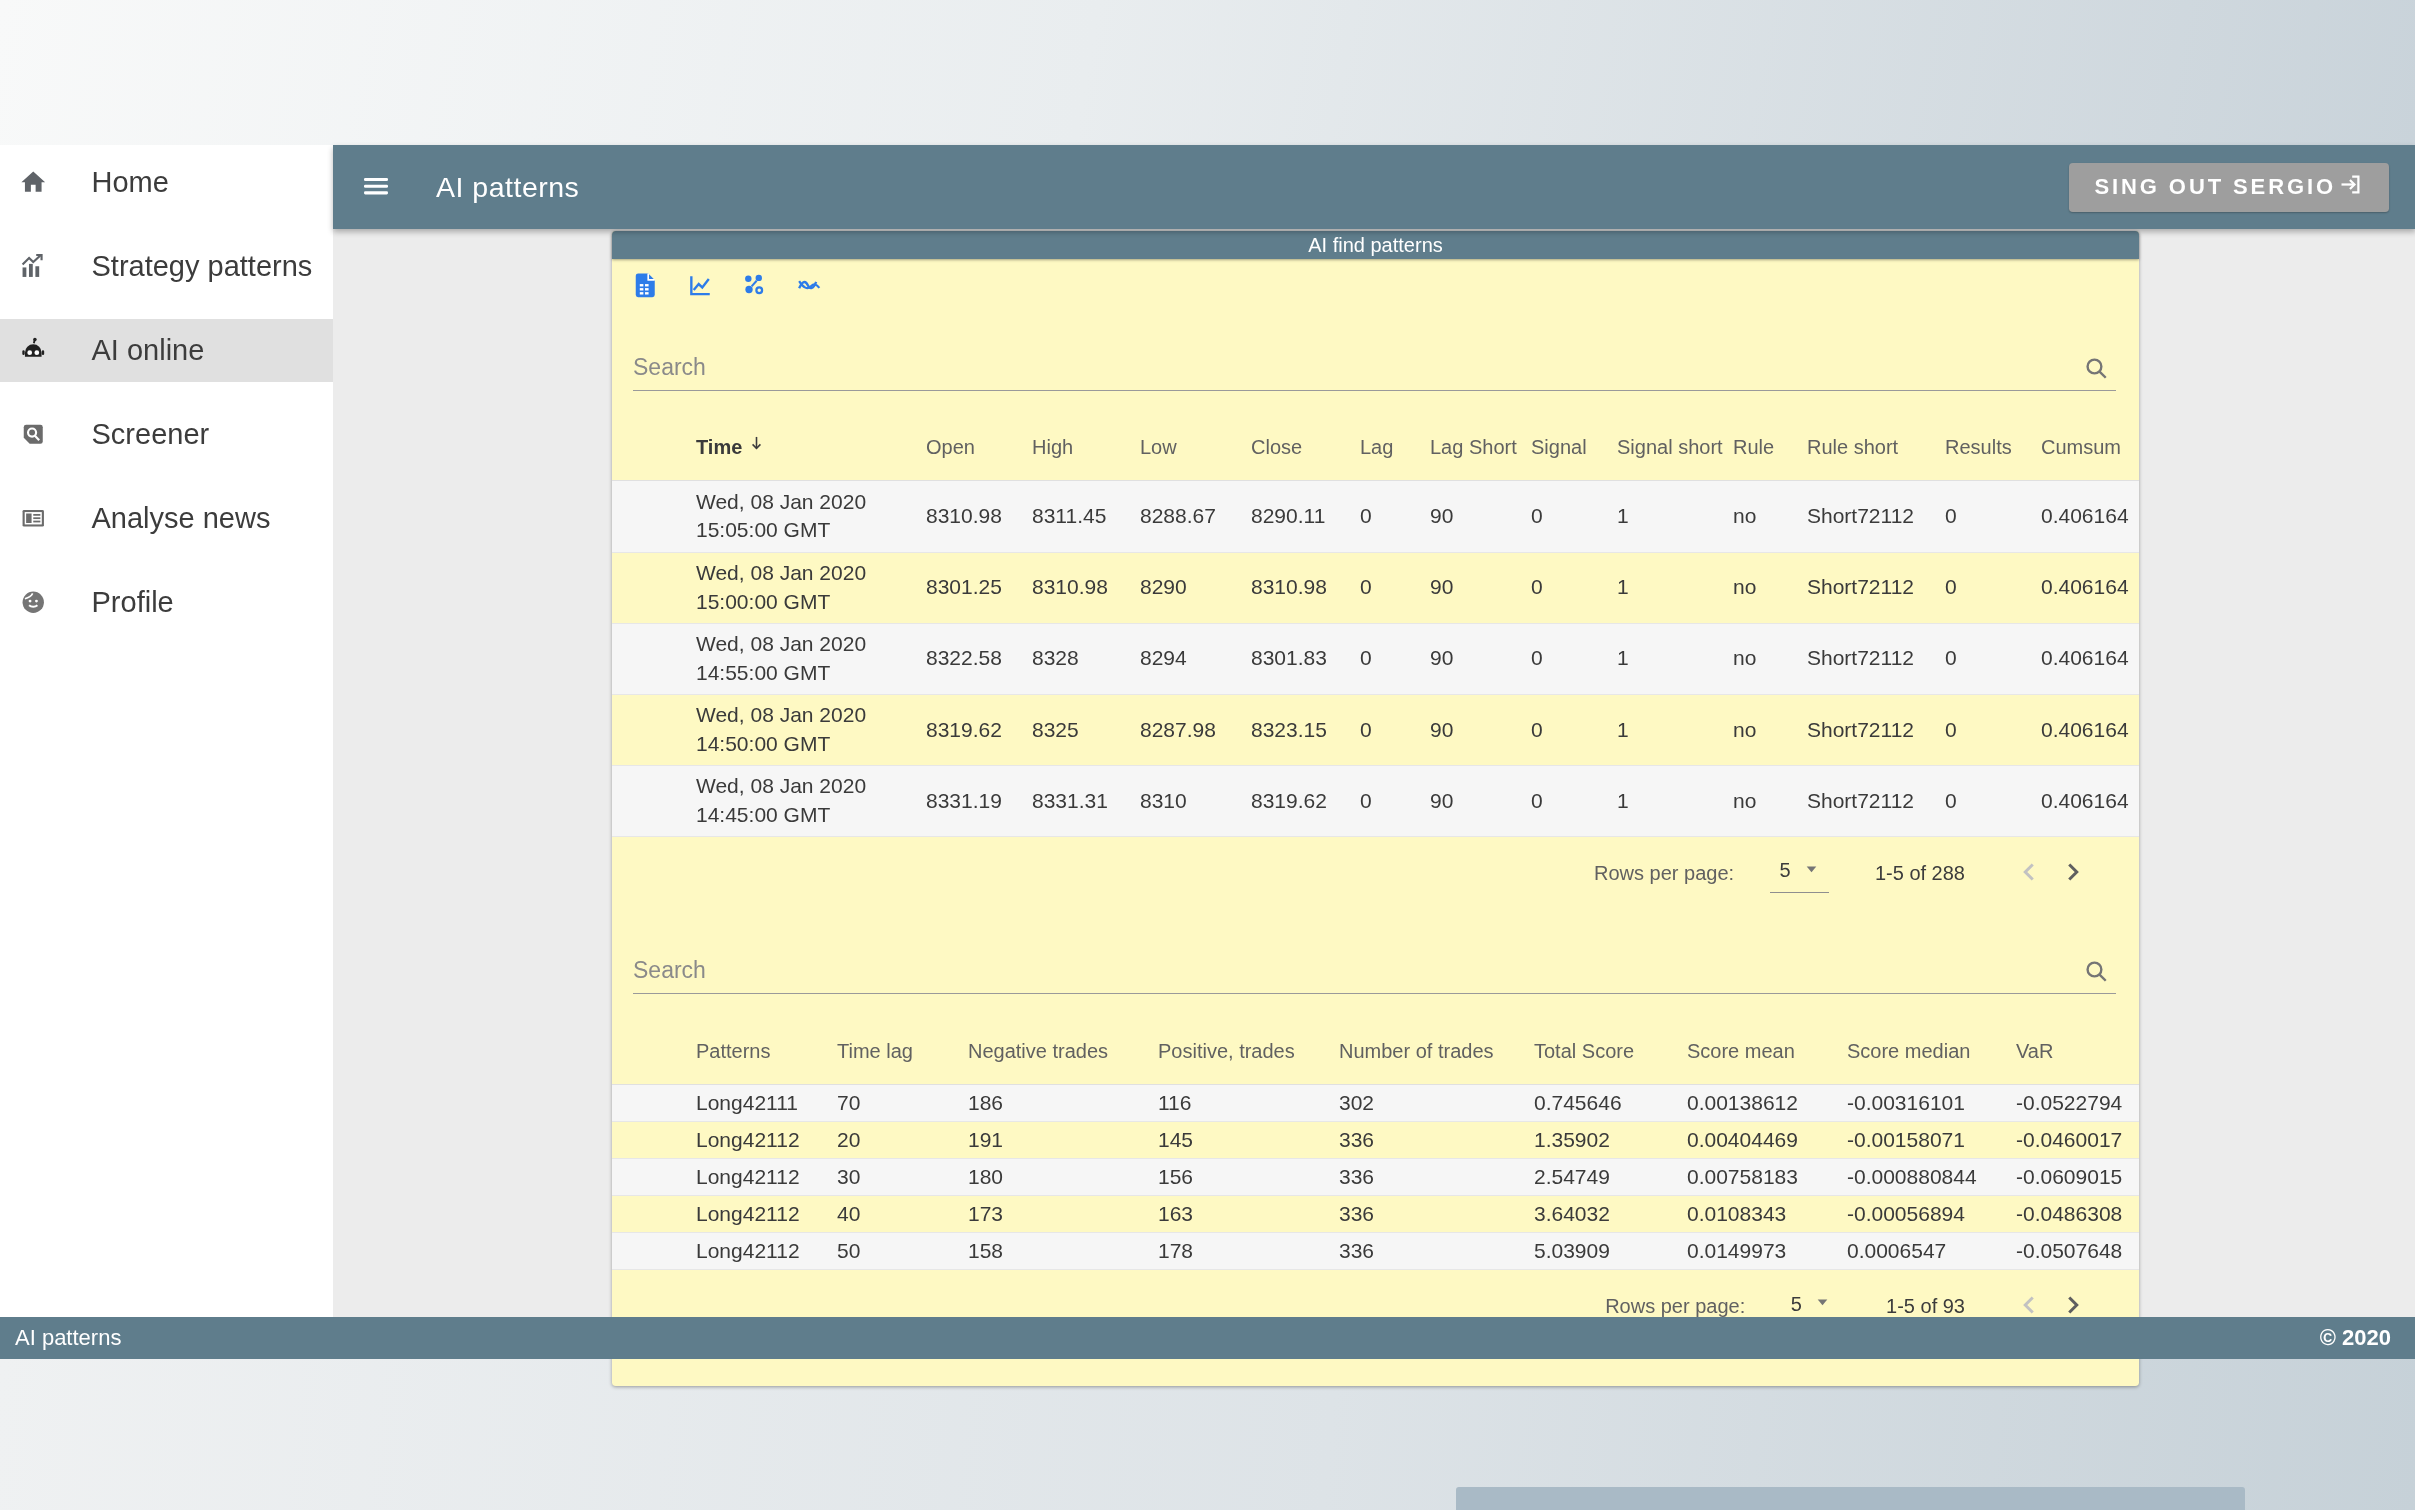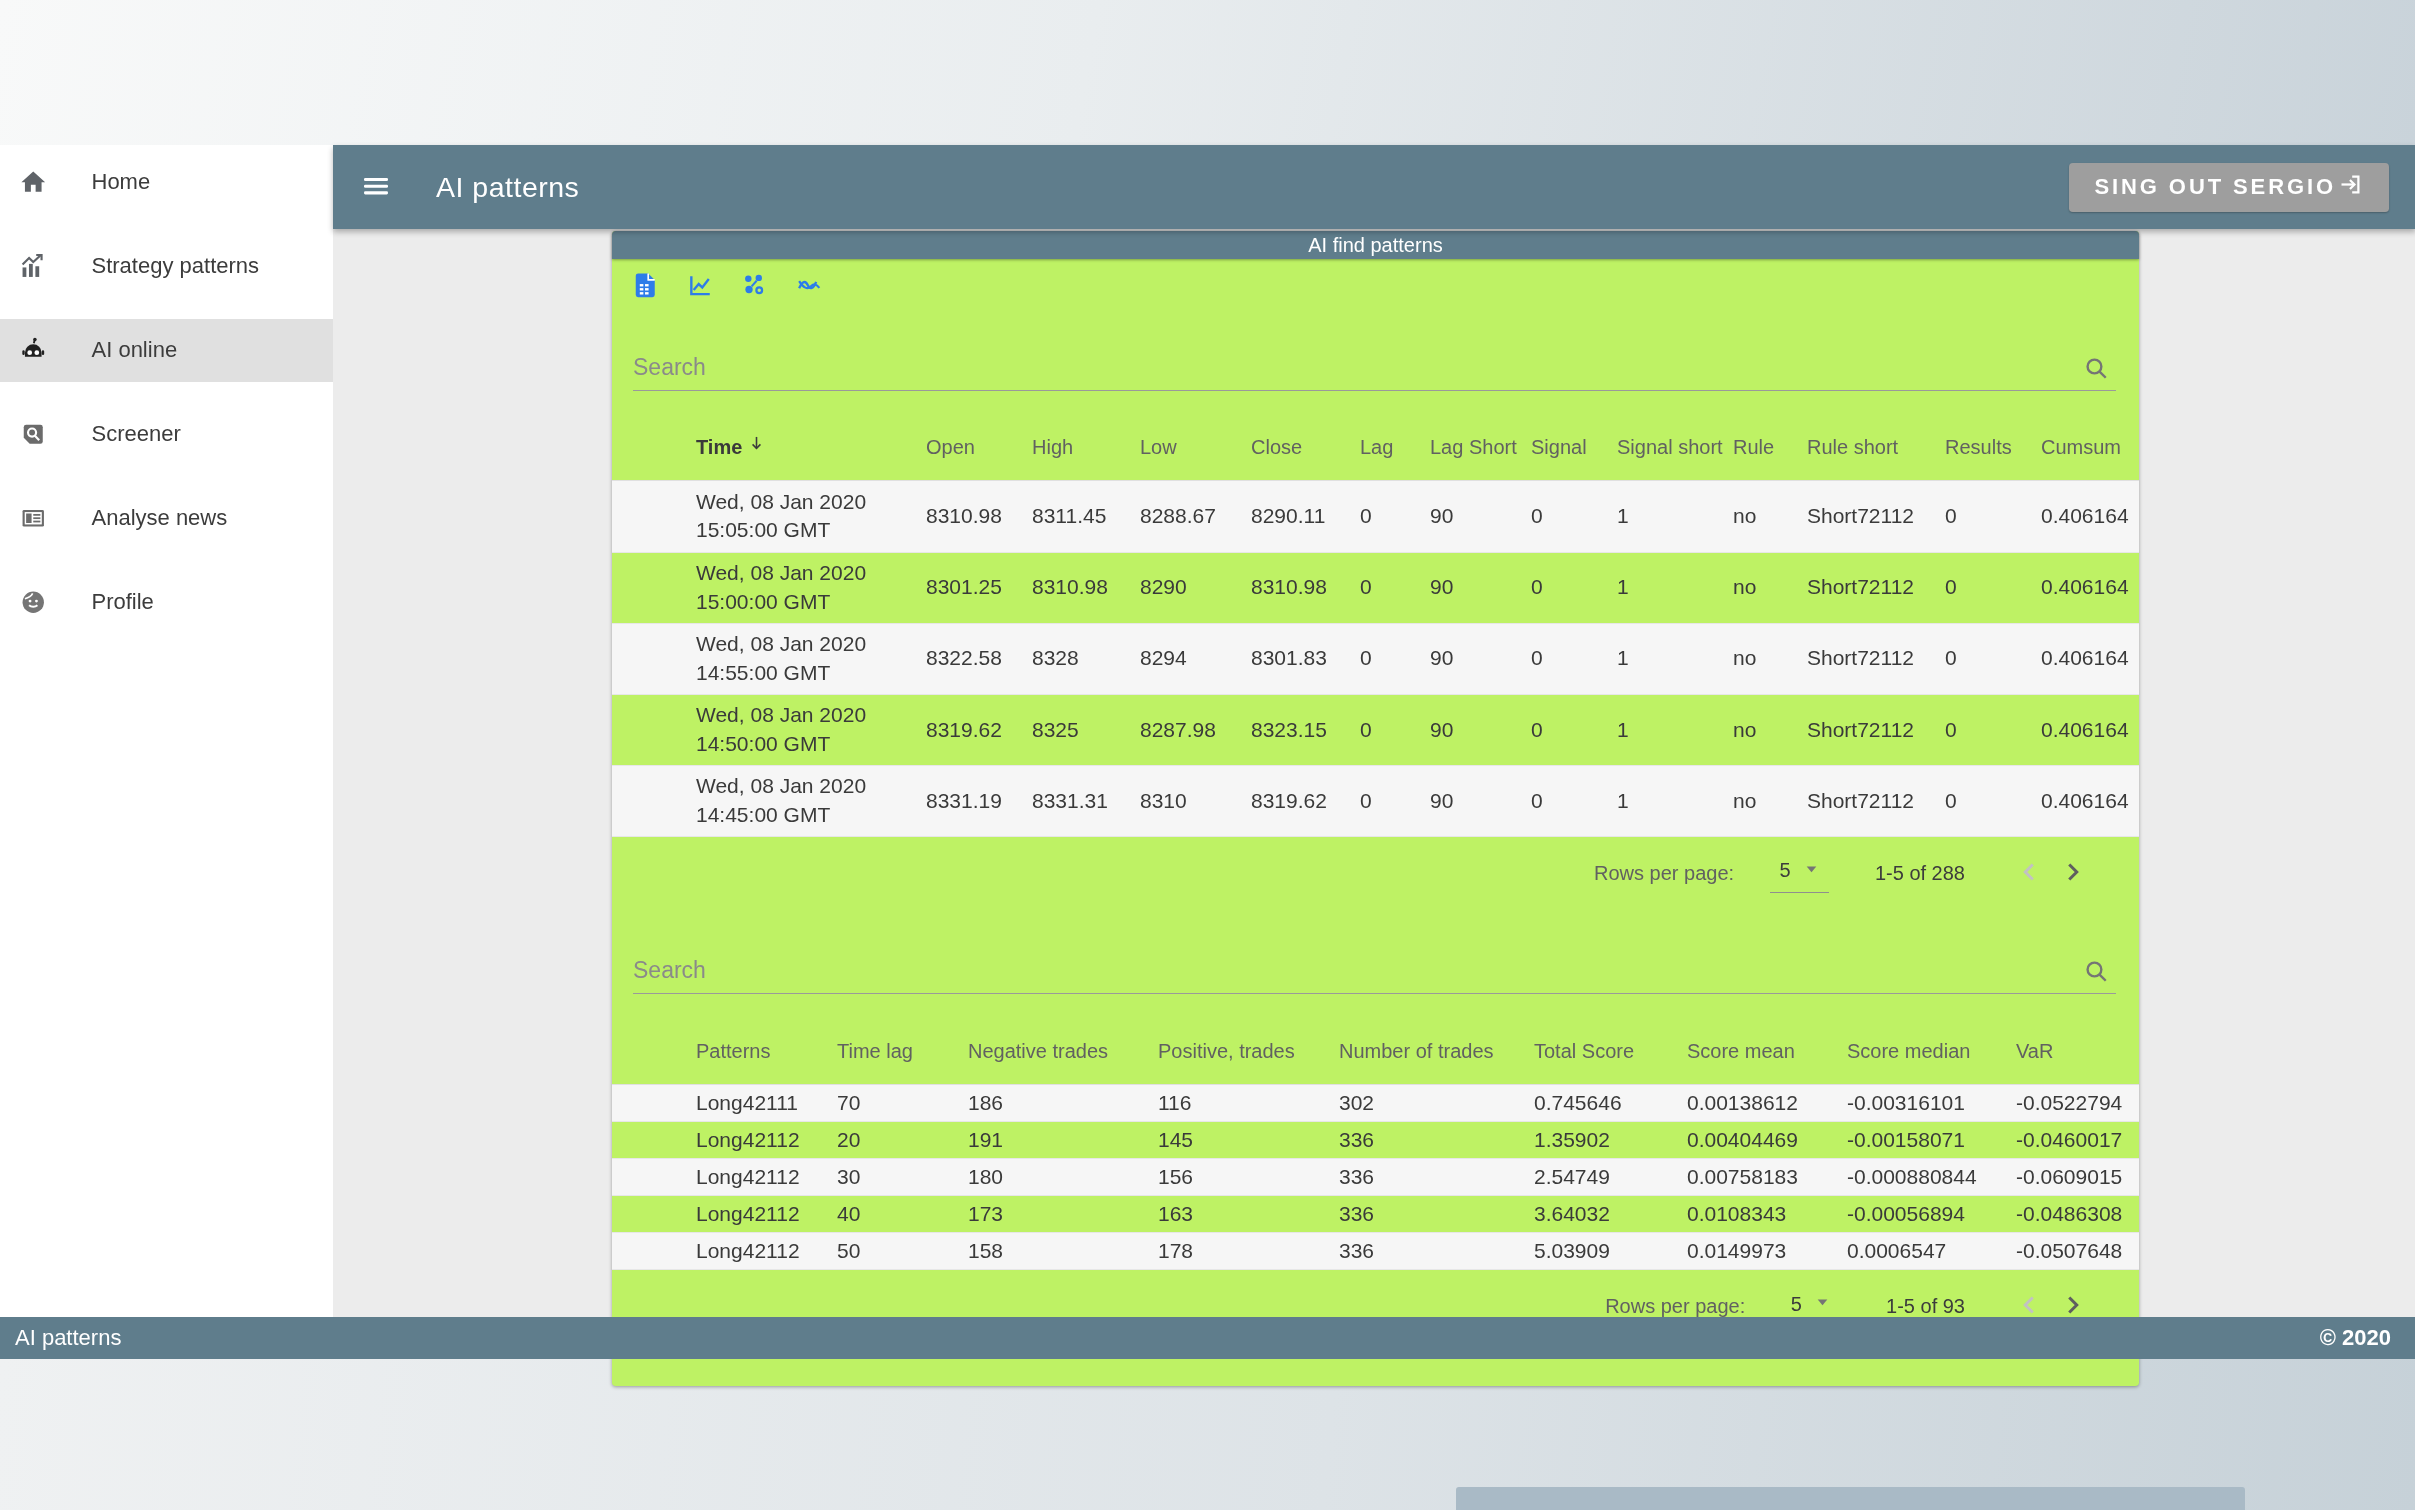--- a/index.html
+++ b/index.html
@@ -51,29 +51,29 @@
   .sidebar {
     position: absolute; top: 145px; left: 0; width: 333px; bottom: 193px;
     background: #ffffff; padding-top: 5.7px; z-index: 4;
   }
   .nav-item {
     height: 63px; margin-bottom: 21px;
     display: flex; align-items: center; padding-left: 19px; cursor: pointer;
   }
   .nav-item.active { background: #e0e0e0; }
   .nav-icon { width: 28.5px; height: 28.5px; flex: 0 0 28.5px; display: flex; }
-  .nav-label { margin-left: 44px; font-size: 22px; color: #3c3c3c; }
+  .nav-label { margin-left: 44px; font-size: 29px; color: #3c3c3c; }
   
   .main {
     position: absolute; top: 228px; left: 333px; right: 0; bottom: 193px;
     background: #ececec;
   }
   .card {
     position: absolute; left: 279px; top: 2.9px; width: 1527px;
-    background: #bef264; border-radius: 3.8px;
+    background: #fef9c3; border-radius: 3.8px;
     box-shadow: 0 1px 3.8px rgba(0,0,0,0.35);
     padding-bottom: 44px;
   }
   .card-header {
     height: 28.5px; background: #5f7d8c; border-radius: 3.8px 3.8px 0 0;
     display: flex; align-items: center; justify-content: center;
     color: #ffffff; font-size: 20px;
     box-shadow: 0 1px 2.9px rgba(0,0,0,0.35);
   }
   .toolbar { padding: 11.4px 0 0 19px; display: flex; gap: 26px; }

